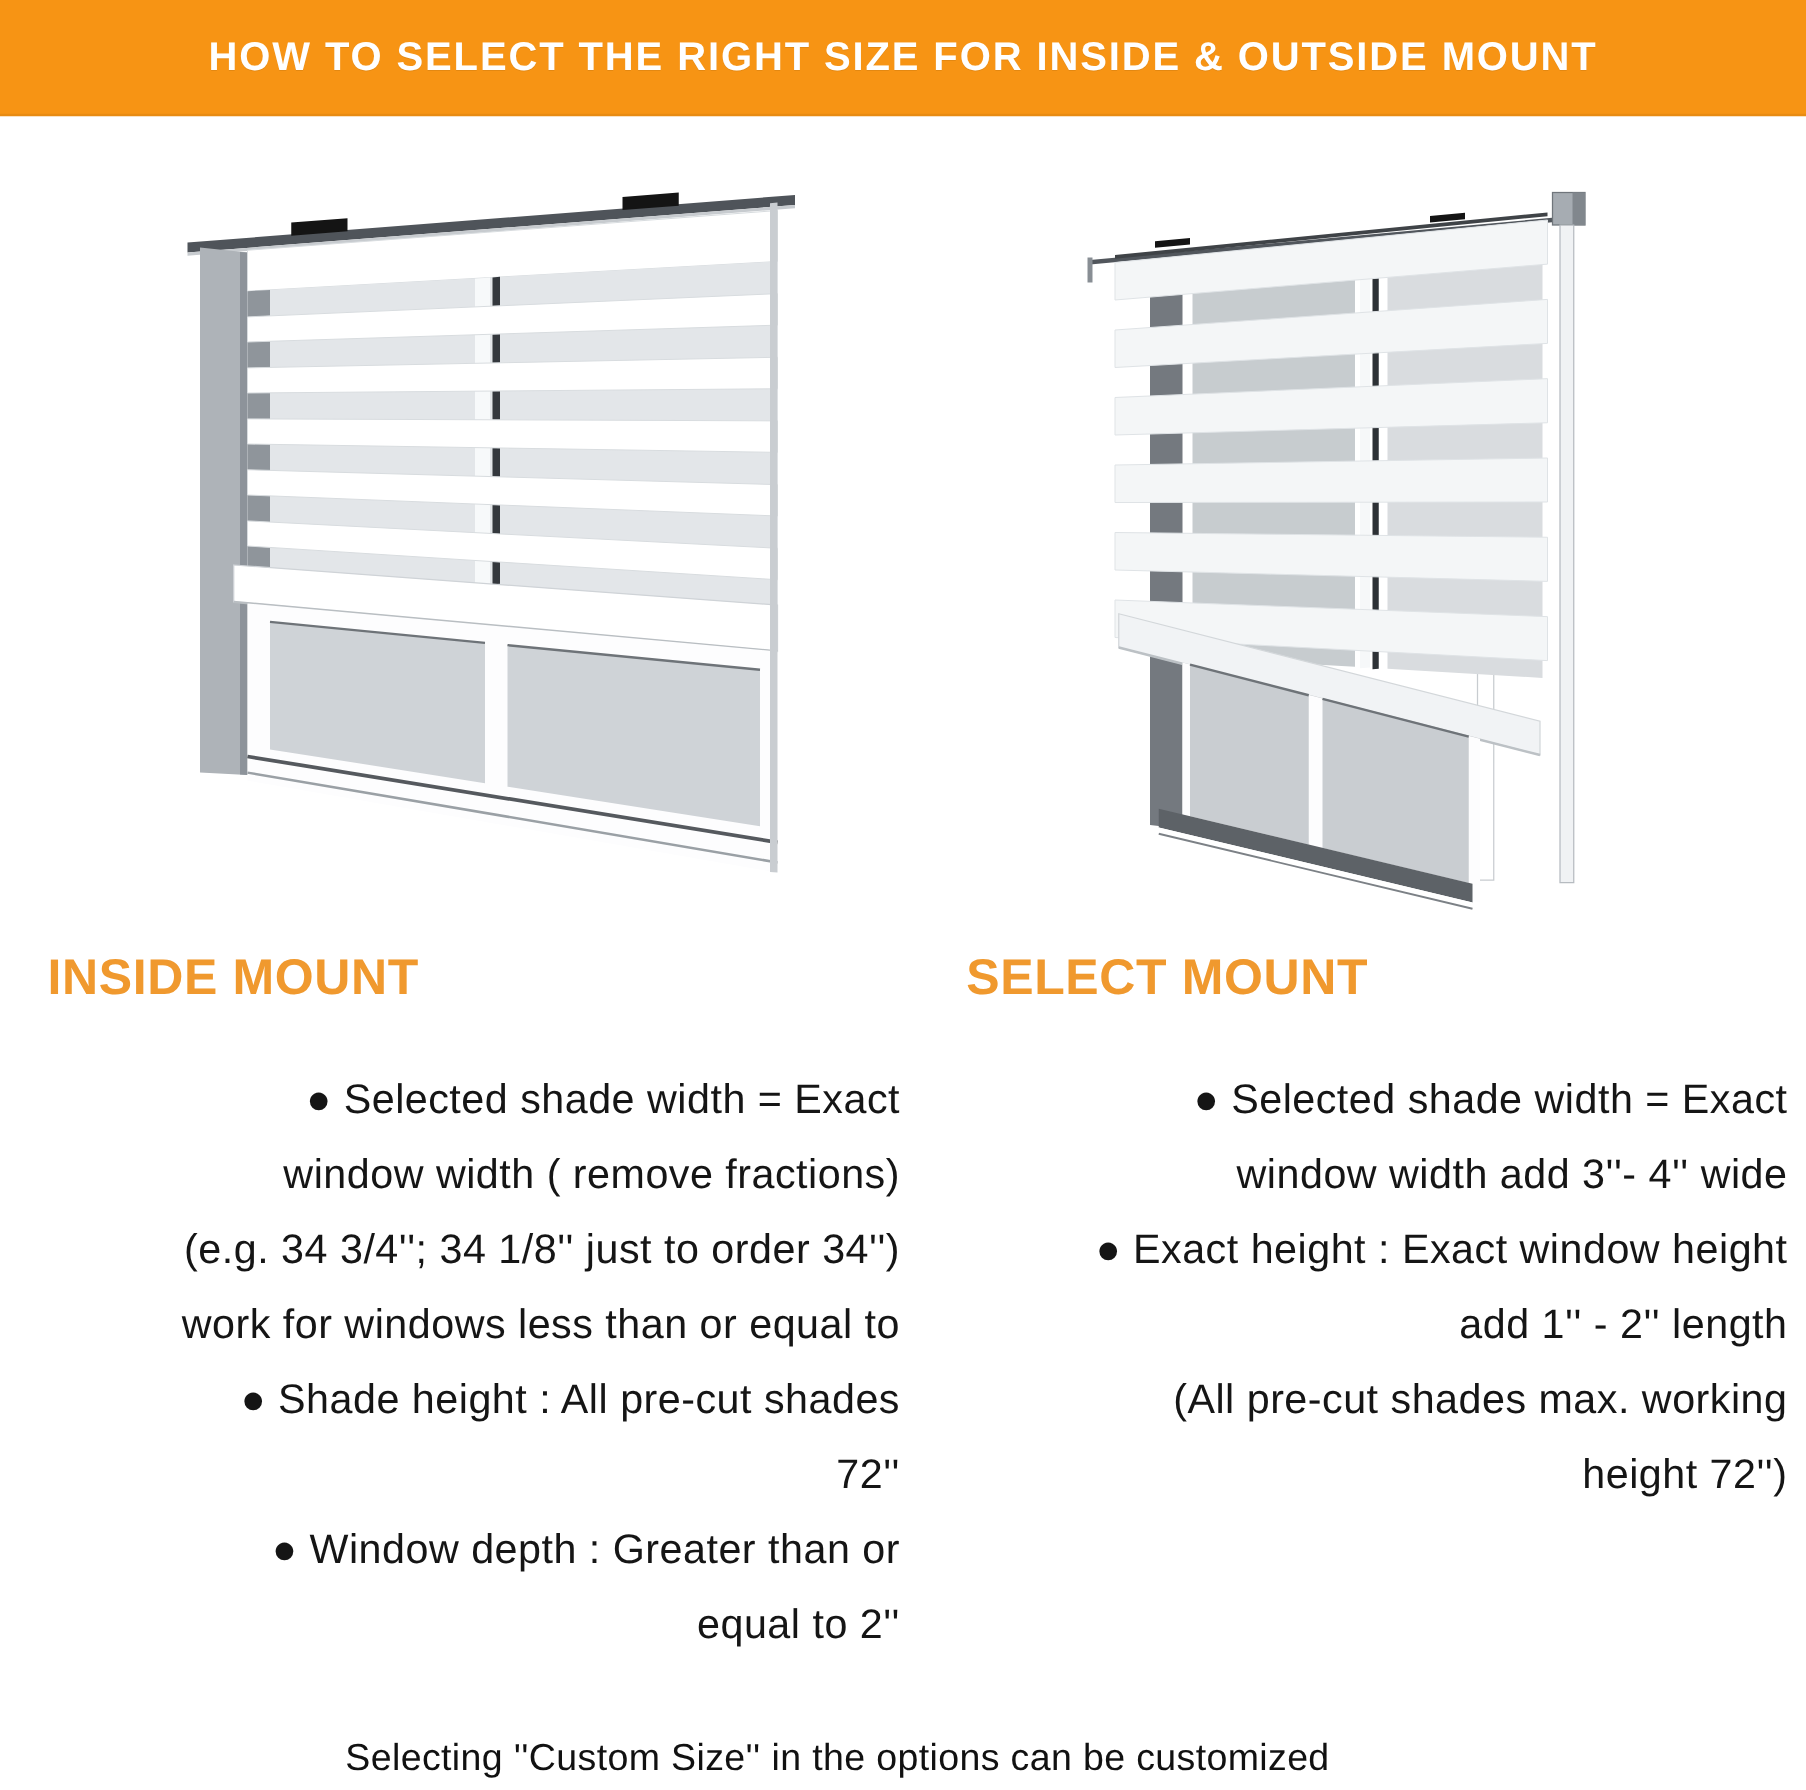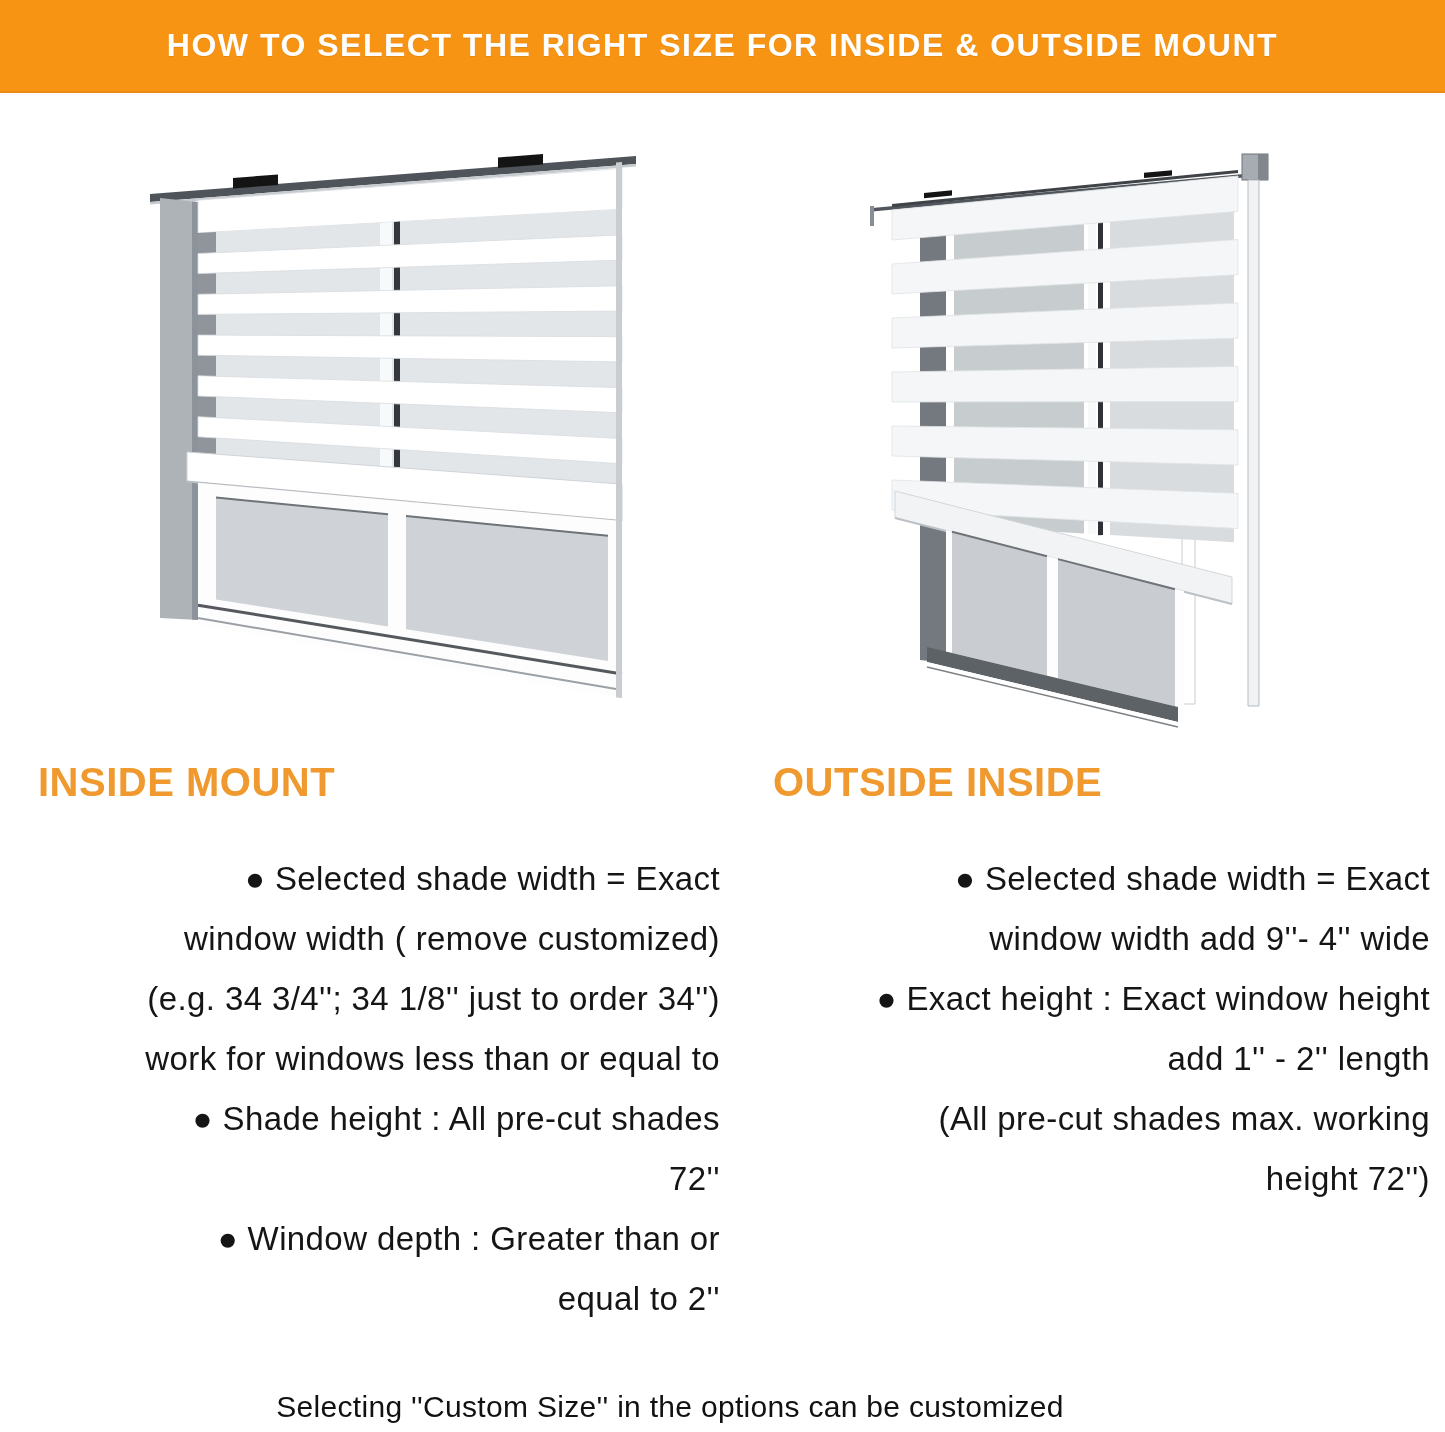--- a/index.html
+++ b/index.html
@@ -118,33 +118,33 @@
       <line x1="206" y1="413.1" x2="323" y2="443.3" stroke="#6e7378" stroke-width="2"></line>
       <polygon points="75,501 326,561 326,576 75,516" fill="#5d6267"></polygon>
       <polygon points="75,516 326,576 326,581 75,521" fill="#ffffff"></polygon>
       <line x1="75" y1="521" x2="326" y2="581" stroke="#7c8186" stroke-width="1.5"></line>
     </svg>
   </div>
 
   <div class="col col-left">
     <div class="mount-heading">INSIDE MOUNT</div>
     <div class="body-line">● Selected shade width = Exact</div>
-    <div class="body-line">window width ( remove customized)</div>
+    <div class="body-line">window width ( remove fractions)</div>
     <div class="body-line">(e.g. 34 3/4''; 34 1/8'' just to order 34'')</div>
     <div class="body-line">work for windows less than or equal to</div>
     <div class="body-line">● Shade height : All pre-cut shades</div>
     <div class="body-line">72''</div>
     <div class="body-line">● Window depth : Greater than or</div>
     <div class="body-line">equal to 2''</div>
   </div>
 
   <div class="col col-right">
-    <div class="mount-heading">OUTSIDE INSIDE</div>
+    <div class="mount-heading">SELECT MOUNT</div>
     <div class="body-line">● Selected shade width = Exact</div>
-    <div class="body-line">window width add 9''- 4'' wide</div>
+    <div class="body-line">window width add 3''- 4'' wide</div>
     <div class="body-line">● Exact height : Exact window height</div>
     <div class="body-line">add 1'' - 2'' length</div>
     <div class="body-line">(All pre-cut shades max. working</div>
     <div class="body-line">height 72'')</div>
   </div>
 
   <div class="footer-note">Selecting ''Custom Size'' in the options can be customized</div>
 
 </div>
 

